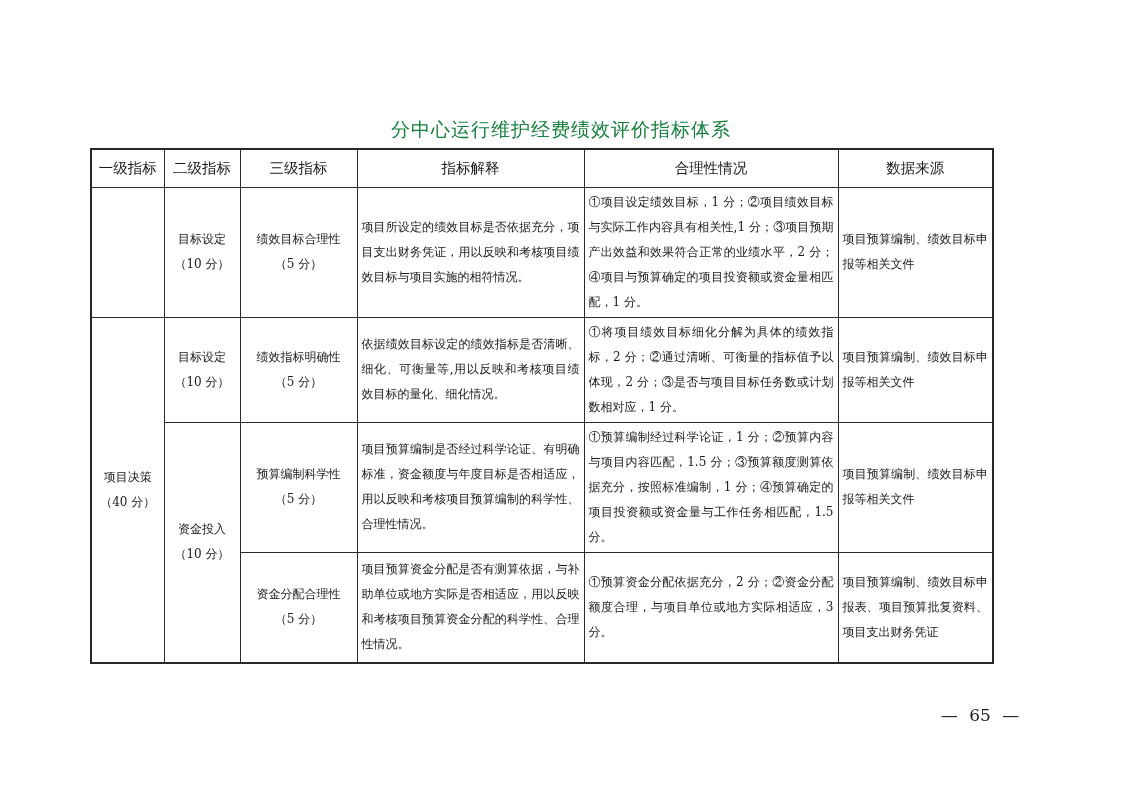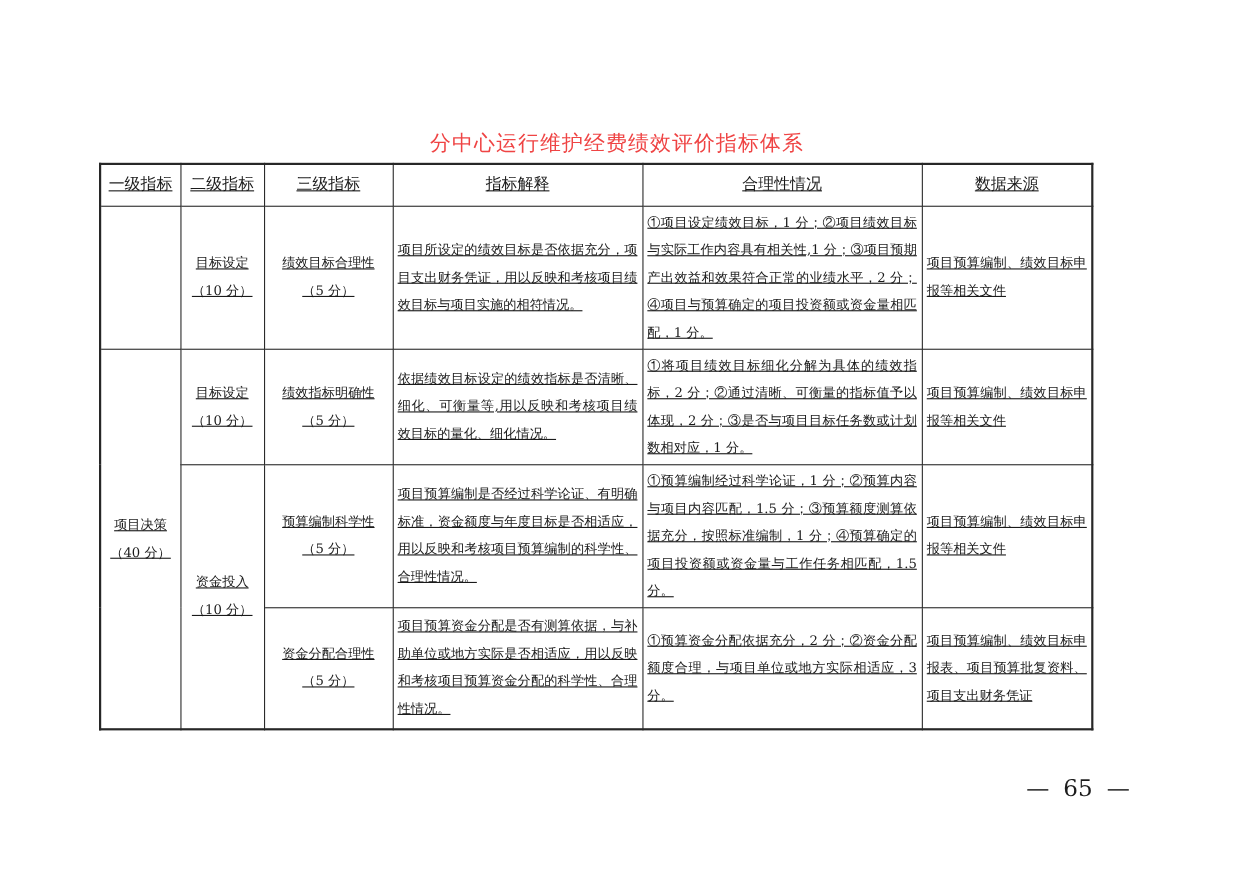--- a/index.html
+++ b/index.html
@@ -17,31 +17,30 @@
     overflow: hidden;
   }
   #doc-title {
     position: absolute;
     top: 117px;
     left: 0;
     width: 1122px;
     text-align: center;
     font-size: 19px;
     letter-spacing: 1px;
-    color: #ef4444;
+    color: #15803d;
   }
   #indicator-table {
     position: absolute;
     left: 90px;
     top: 148px;
     border-collapse: collapse;
     table-layout: fixed;
     width: 902px;
     border: 2px solid #272727;
-    text-decoration: underline;
   }
   #indicator-table th,
   #indicator-table td {
     border: 1px solid #2b2b2b;
     vertical-align: middle;
     font-weight: normal;
     font-size: 12px;
     line-height: 25px;
     padding: 2px 4px;
     overflow: hidden;
@@ -71,21 +70,21 @@
     padding: 2px 7px;
   }
   .bl2 { border-left-width: 2px; }
   .bt2 { border-top-width: 2px; }
   #page-number {
     position: absolute;
     left: 920px;
     top: 705px;
     width: 120px;
     text-align: center;
-    font-size: 21px;
+    font-size: 17px;
     word-spacing: 6px;
     color: #1c1c1c;
   }
 </style>
 </head>
 <body>
 
 <div id="page">
 
   <div id="doc-title">分中心运行维护经费绩效评价指标体系</div>

